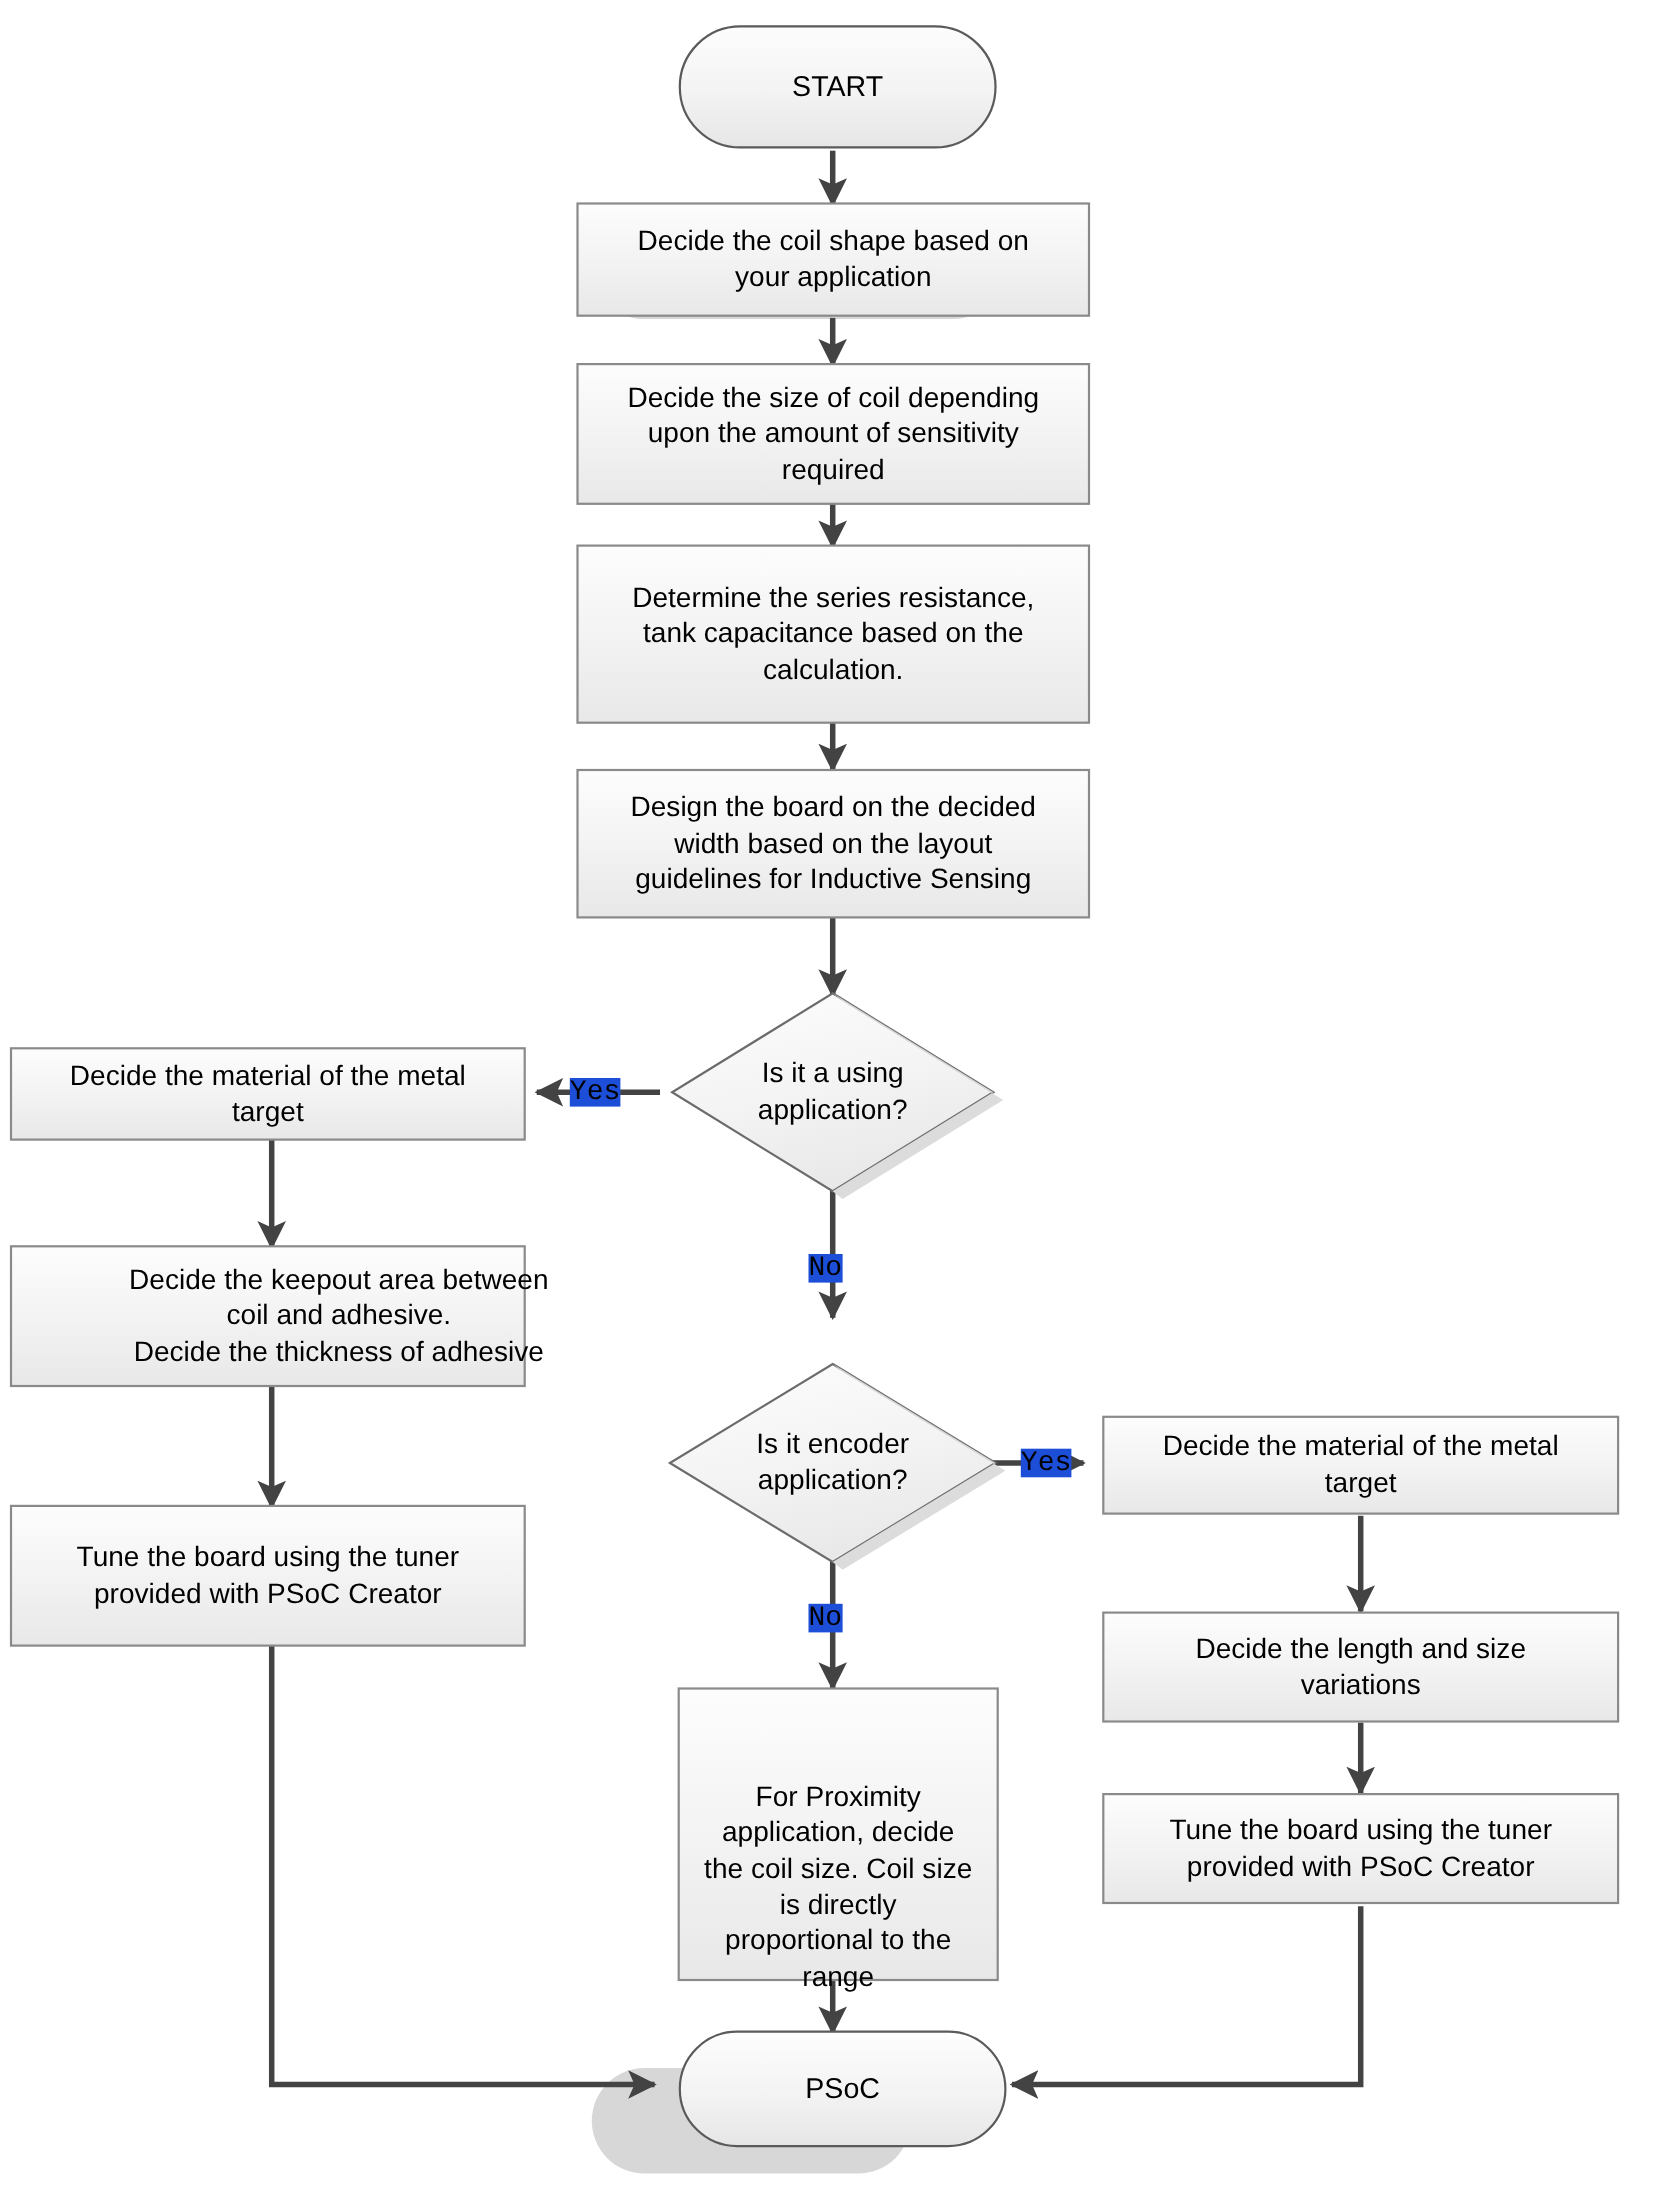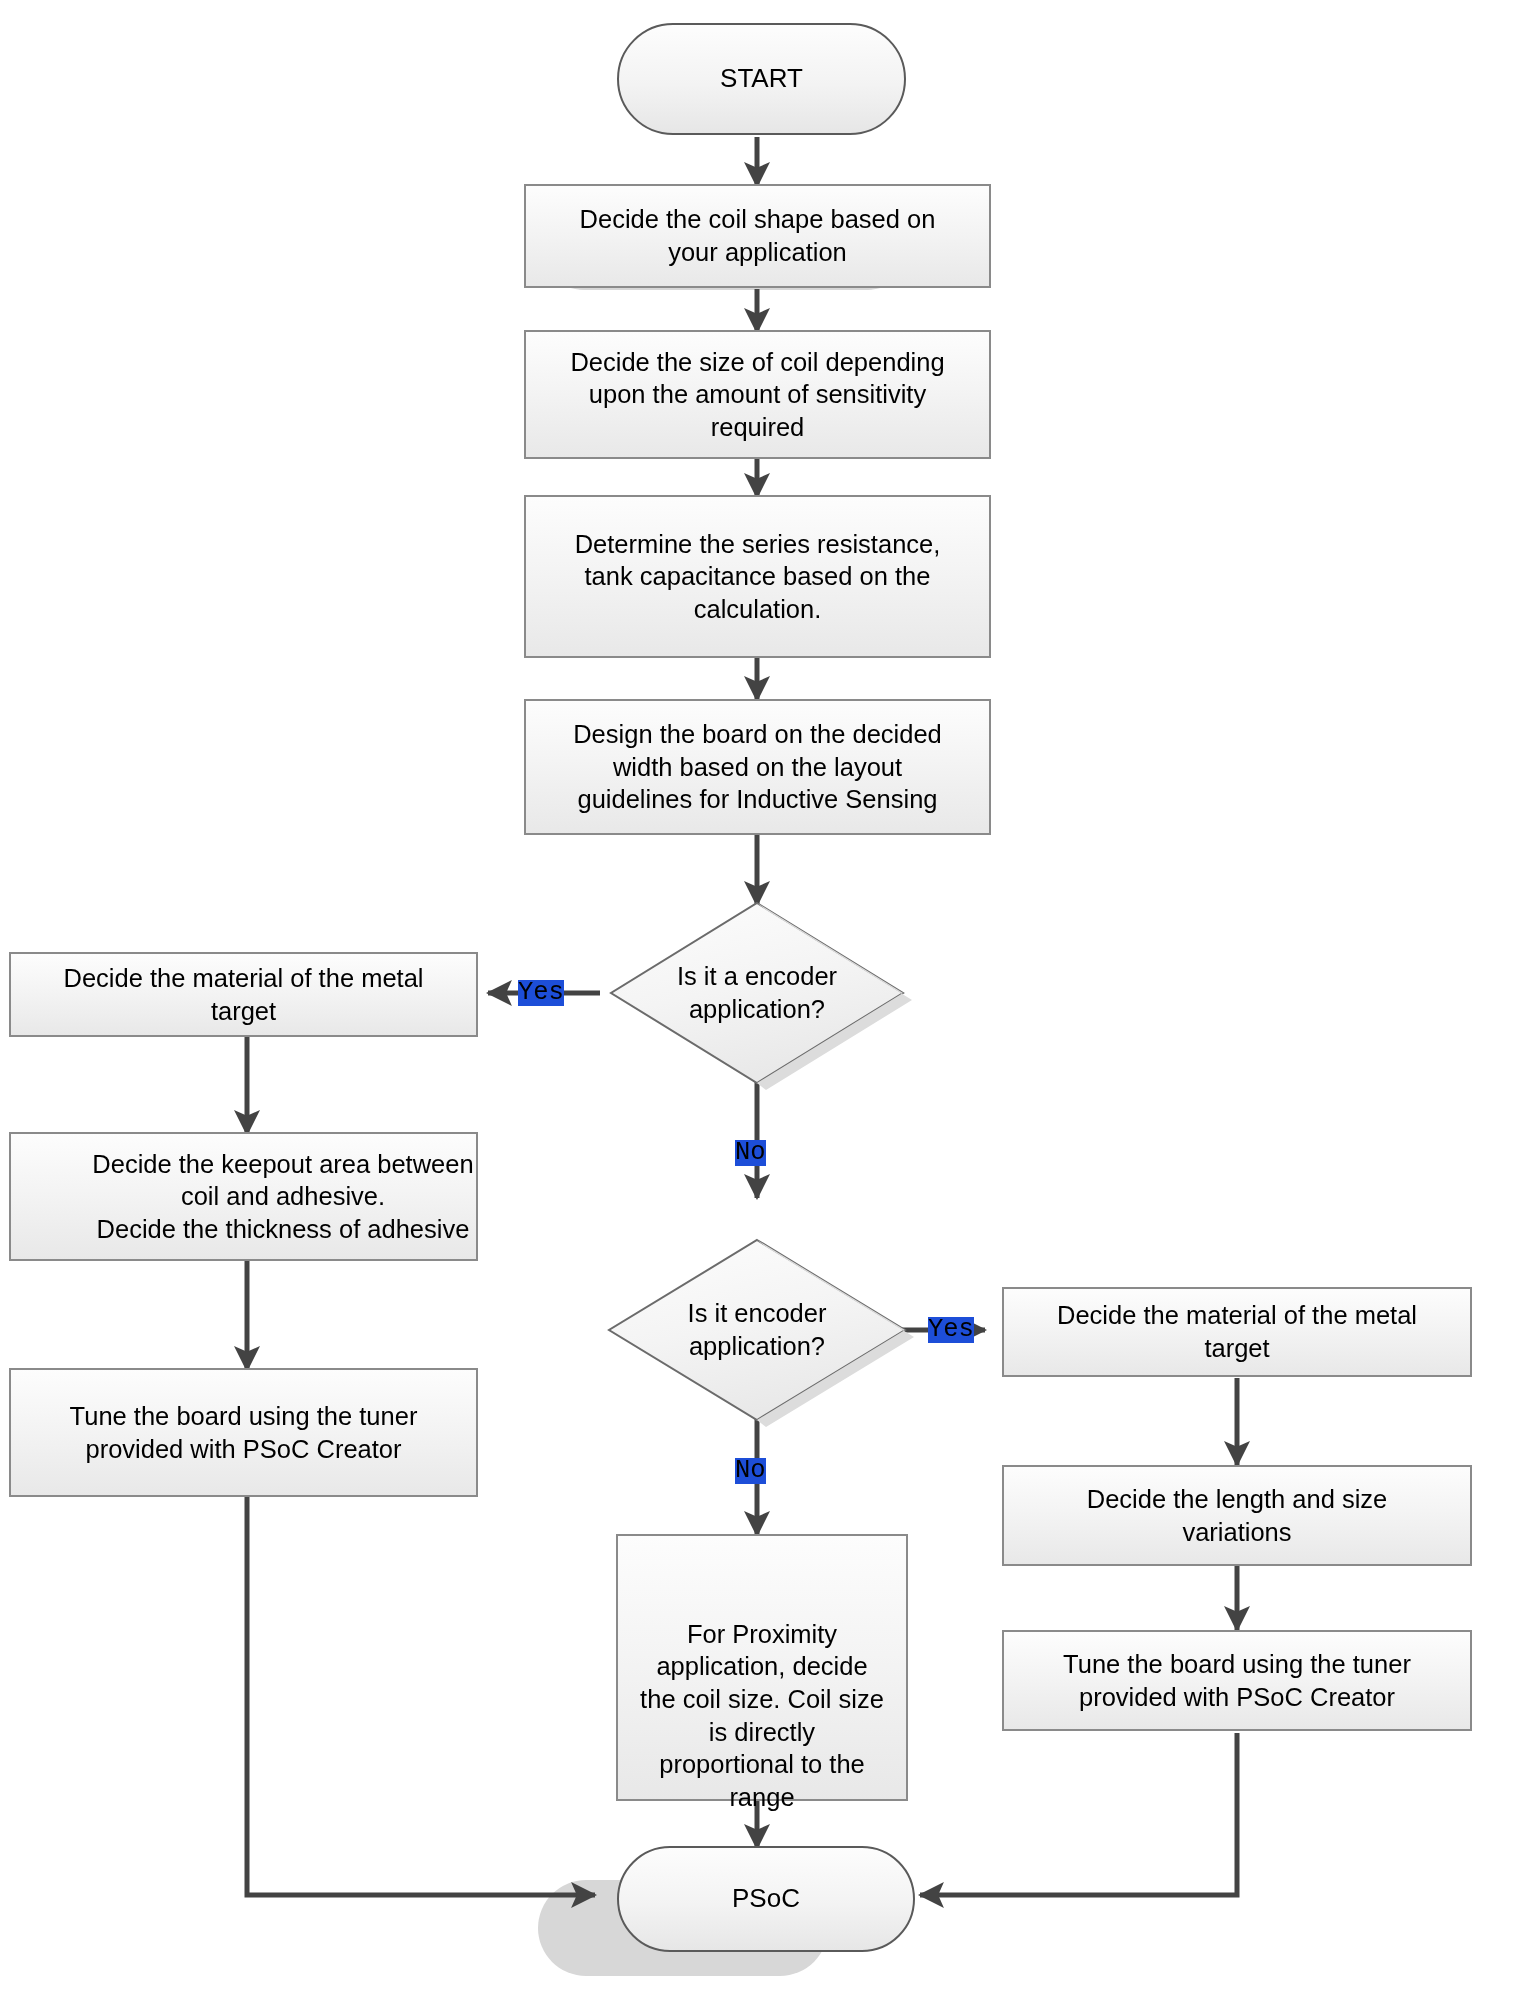--- a/index.html
+++ b/index.html
@@ -157,27 +157,27 @@
 required</div>
 
   <div class="node-label" style="left:525px; top:496px; width:465px; height:161px;">Determine the series resistance,
 tank capacitance based on the
 calculation.</div>
 
   <div class="node-label" style="left:525px; top:700px; width:465px; height:134px;border-radius:16px;">Design the board on the decided
 width based on the layout
 guidelines for Inductive Sensing</div>
 
-  <div class="node-label" style="left:632px; top:943px; width:250px; height:100px;">Is it a encoder
+  <div class="node-label" style="left:632px; top:943px; width:250px; height:100px;">Is it a using
 application?</div>
 
   <div class="node-label" style="left:10px; top:953px; width:467px; height:83px;">Decide the material of the metal
 target</div>
 
-  <div class="node-label" style="left:3px; top:1133px; width:560px; height:127px;">Decide the keepout area between
+  <div class="node-label" style="left:28px; top:1133px; width:560px; height:127px;">Decide the keepout area between
 coil and adhesive.
 Decide the thickness of adhesive</div>
 
   <div class="node-label" style="left:10px; top:1369px; width:467px; height:127px;">Tune the board using the tuner
 provided with PSoC Creator</div>
 
   <div class="node-label" style="left:632px; top:1280px; width:250px; height:100px;">Is it encoder
 application?</div>
 
   <div class="node-label" style="left:1003px; top:1288px; width:468px; height:88px;">Decide the material of the metal

